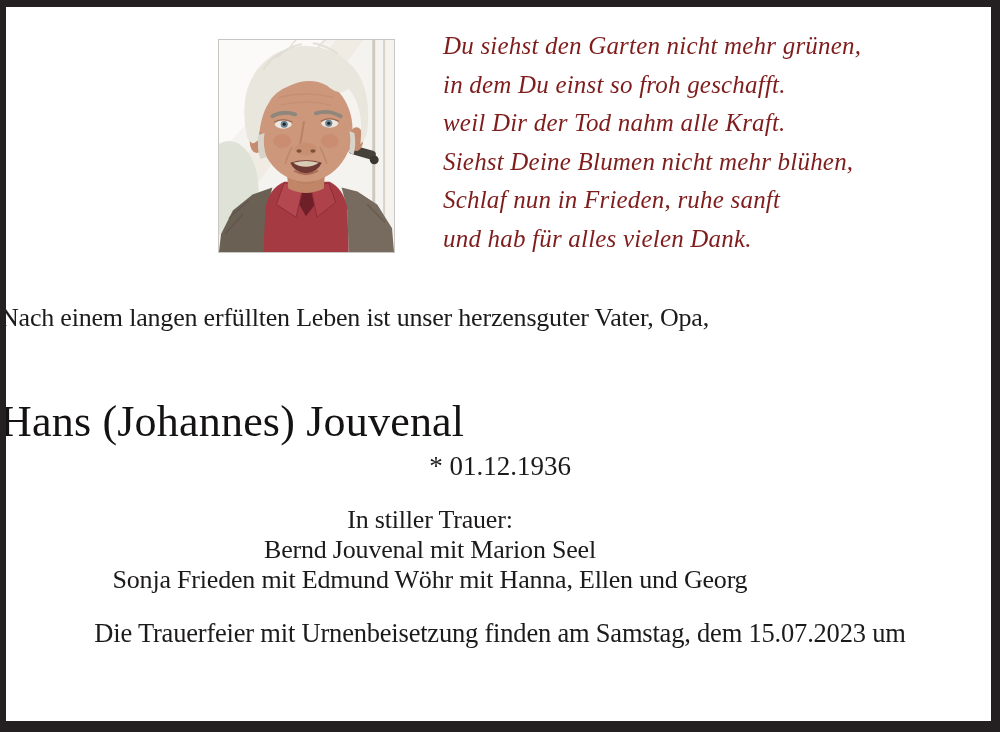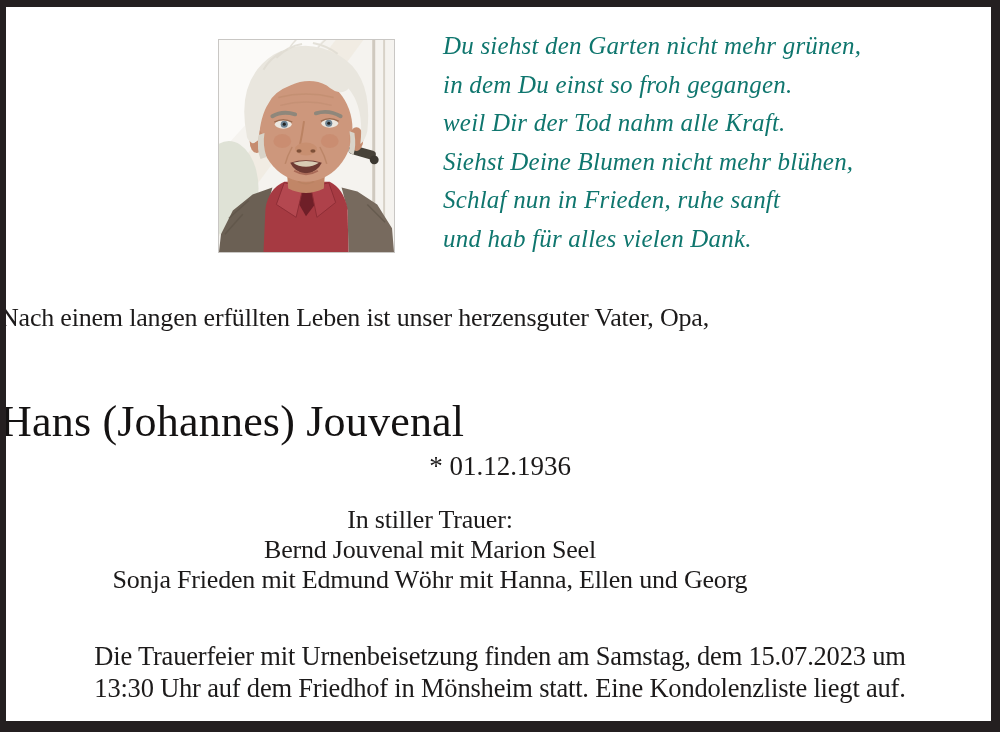--- a/index.html
+++ b/index.html
@@ -33,21 +33,21 @@
   }
   .photo svg { display: block; width: 100%; height: 100%; }
   .poem {
     position: absolute;
     left: 443px; top: 27px;
     width: 500px;
     font-style: italic;
     font-size: 25px;
     line-height: 38.5px;
     letter-spacing: 0.2px;
-    color: #0f766e;
+    color: #7f1d1d;
   }
   .intro {
     position: absolute;
     left: 0; top: 300px; width: 1000px;
     text-align: left;
     font-size: 26px;
     line-height: 35px;
     letter-spacing: -0.2px;
   }
   .name {
@@ -77,21 +77,20 @@
     line-height: 30px;
     letter-spacing: -0.2px;
   }
   .funeral {
     position: absolute;
     left: 0; top: 618px; width: 1000px;
     text-align: center;
     font-size: 26.5px;
     line-height: 31.5px;
     letter-spacing: -0.2px;
-    margin-top: 23px;
   }
 </style>
 </head>
 <body>
 
 <div class="canvas">
 
   <div class="frame"></div>
 
   <div class="photo">
@@ -179,21 +178,21 @@
         <path d="M40,96 Q38,112 42,120 L48,118 Q44,106 46,94 Z" fill="#d9d4c9"></path>
         <path d="M137,94 Q139,108 136,116 L131,113 Q134,104 132,92 Z" fill="#d9d4c9"></path>
         <path d="M58,18 Q70,6 84,4 M95,3 Q110,6 120,14 M45,30 Q52,18 64,12" stroke="#dfdbd1" stroke-width="2" fill="none" opacity="0.8"></path>
         <path d="M70,10 Q75,2 80,-2 M100,8 Q106,0 112,-3" stroke="#e5e2da" stroke-width="1.5" fill="none"></path>
       </g>
     </svg>
   </div>
 
   <div class="poem">
     <div>Du siehst den Garten nicht mehr grünen,</div>
-    <div>in dem Du einst so froh gegangen.</div>
+    <div>in dem Du einst so froh geschafft.</div>
     <div>weil Dir der Tod nahm alle Kraft.</div>
     <div>Siehst Deine Blumen nicht mehr blühen,</div>
     <div>Schlaf nun in Frieden, ruhe sanft</div>
     <div>und hab für alles vielen Dank.</div>
   </div>
 
   <div class="intro">
     <div>Nach einem langen erfüllten Leben ist unser herzensguter Vater, Opa,</div>
   </div>
 
@@ -204,16 +203,15 @@
   </div>
 
   <div class="mourning">
     <div>In stiller Trauer:</div>
     <div>Bernd Jouvenal mit Marion Seel</div>
     <div>Sonja Frieden mit Edmund Wöhr mit Hanna, Ellen und Georg</div>
   </div>
 
   <div class="funeral">
     <div>Die Trauerfeier mit Urnenbeisetzung finden am Samstag, dem 15.07.2023 um</div>
-    <div>13:30 Uhr auf dem Friedhof in Mönsheim statt. Eine Kondolenzliste liegt auf.</div>
   </div>
 
 </div>
 
 </body></html>

